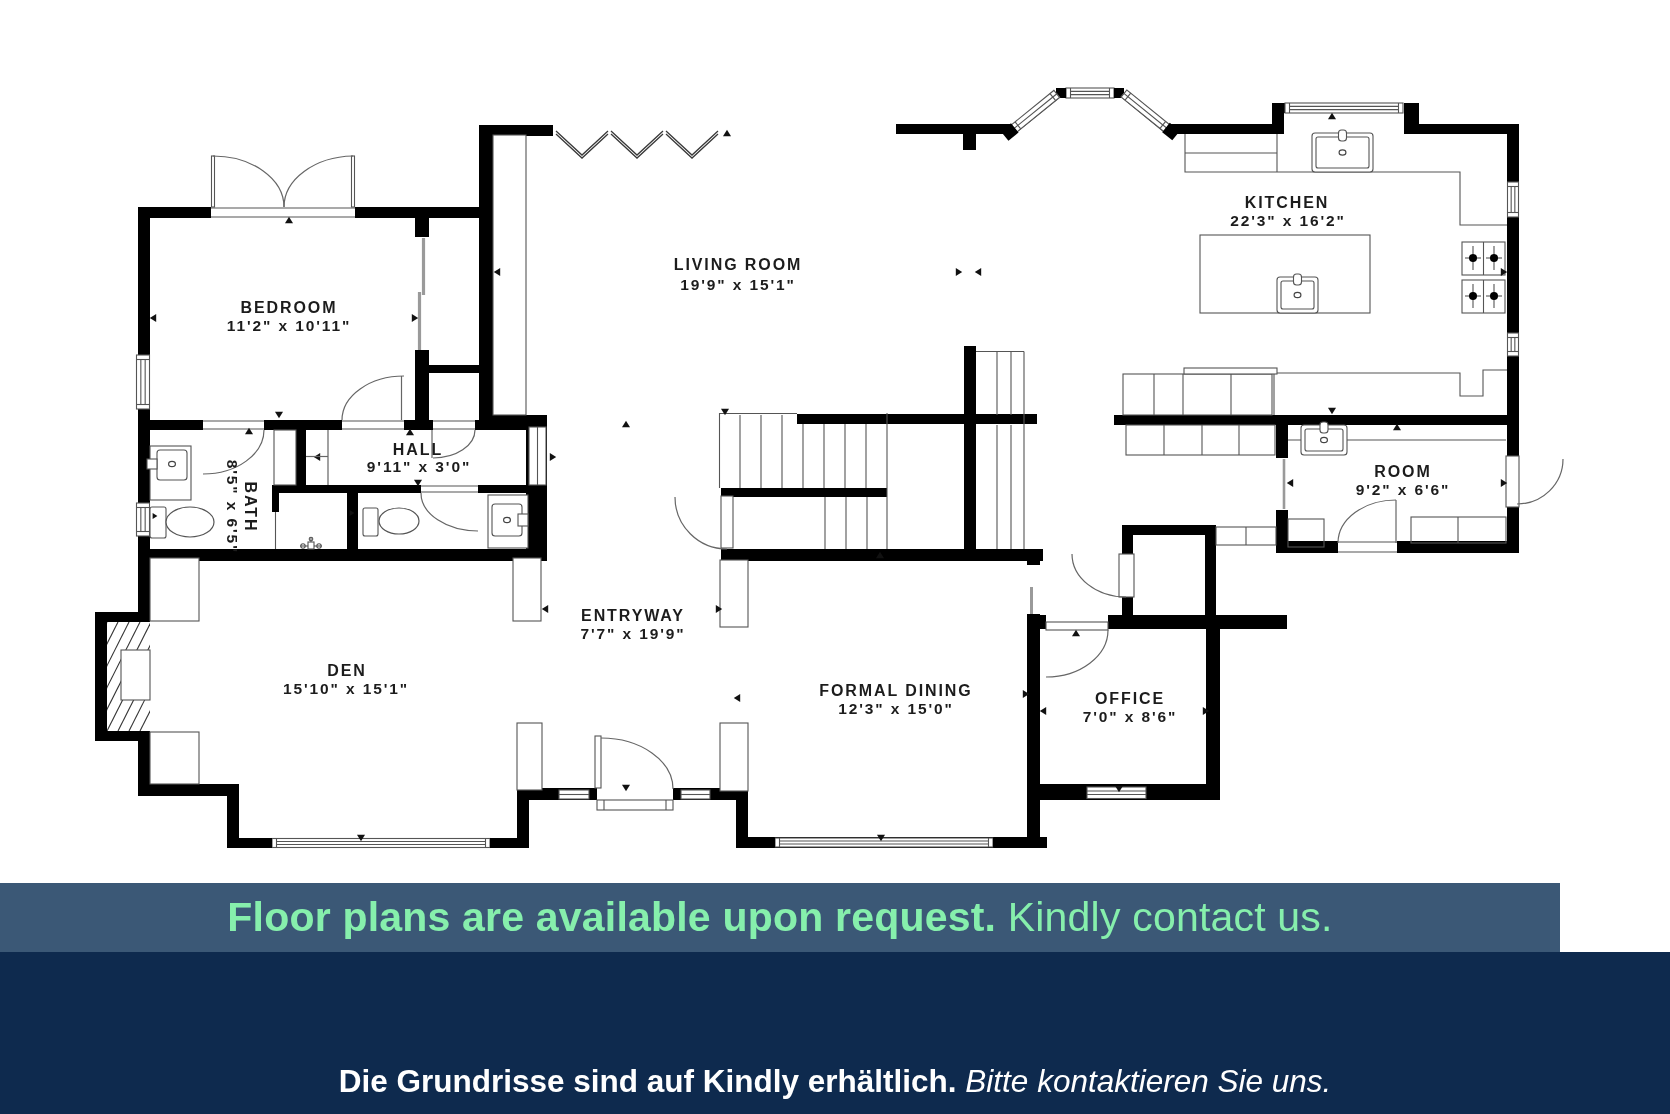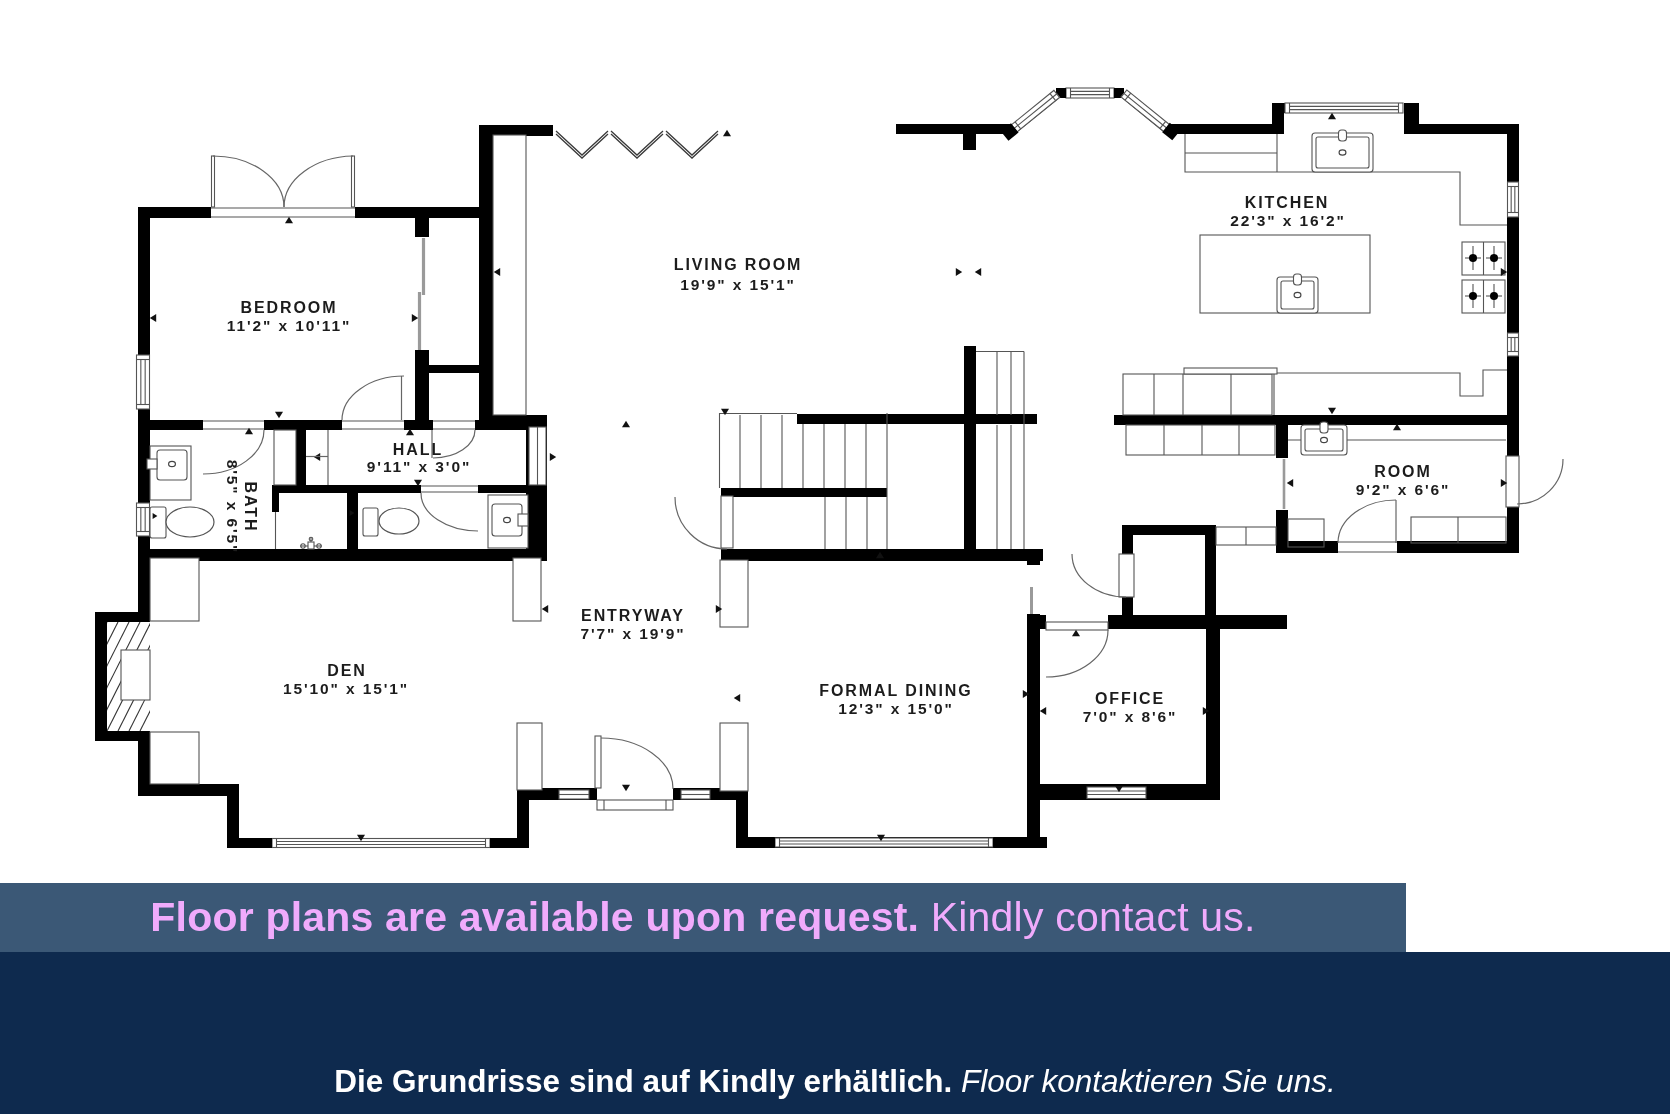--- a/index.html
+++ b/index.html
@@ -5,21 +5,21 @@
   html,body{margin:0;padding:0;background:#ffffff;}
   .page{position:relative;width:1670px;height:1114px;background:#ffffff;overflow:hidden;font-family:"Liberation Sans",sans-serif;}
   svg text{font-family:"Liberation Sans",sans-serif;}
   .lbl{font-size:16px;font-weight:bold;letter-spacing:1.9px;fill:#1c1c1c;text-anchor:middle;}
   .dim{font-size:15.5px;font-weight:bold;letter-spacing:1.9px;fill:#1c1c1c;text-anchor:middle;}
   .thin{fill:none;stroke:#555;stroke-width:1.1;}
   .thinb{fill:#fff;stroke:#555;stroke-width:1.1;}
   .arc{fill:none;stroke:#666;stroke-width:1.2;}
   .wall{fill:#000;}
   .wht{fill:#fff;}
-  .banner1{position:absolute;left:0;top:883px;width:1406px;height:69px;background:#3b5876;color:#f0abfc;display:flex;align-items:center;justify-content:center;text-align:center;}
+  .banner1{position:absolute;left:0;top:883px;width:1560px;height:69px;background:#3b5876;color:#86efac;display:flex;align-items:center;justify-content:center;text-align:center;}
   .banner2{position:absolute;left:0;top:952px;width:1670px;height:162px;background:#0e2a4e;color:#fff;}
   .b1t{font-size:41px;letter-spacing:0.2px;white-space:nowrap;}
   .l2{position:absolute;left:0;top:996px;width:100%;text-align:center;font-size:31.5px;white-space:nowrap;color:#fff;}
   .l3{position:absolute;left:0;top:1063px;width:100%;text-align:center;font-size:31.5px;white-space:nowrap;color:#fff;}
 </style>
 </head>
 <body>
 <div class="page">
 <svg width="1670" height="1114" viewBox="0 0 1670 1114">
 <defs>
@@ -511,14 +511,14 @@
 
 <text x="1403" y="477" class="lbl">ROOM</text>
 <text x="1403" y="495" class="dim">9'2" x 6'6"</text>
 </svg>
 
 <div class="banner1">
       <div class="b1t"><b>Floor plans are available upon request.</b>&nbsp;Kindly contact us.</div>
     </div>
 
 <div class="banner2"></div>
-<div class="l3"><b>Die Grundrisse sind auf Kindly erhältlich.</b> <i>Floor kontaktieren Sie uns.</i></div>
+<div class="l3"><b>Die Grundrisse sind auf Kindly erhältlich.</b> <i>Bitte kontaktieren Sie uns.</i></div>
 </div>
 
 </body></html>

